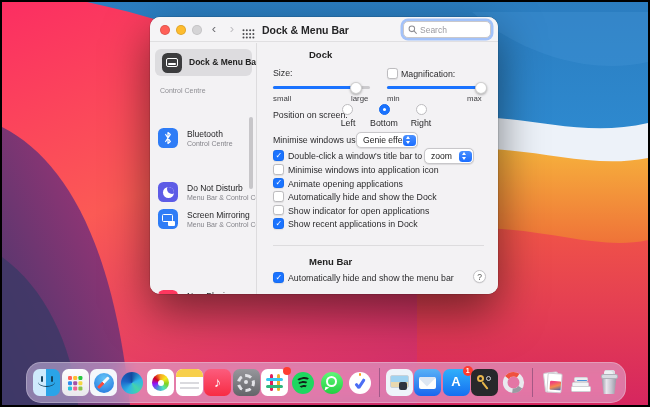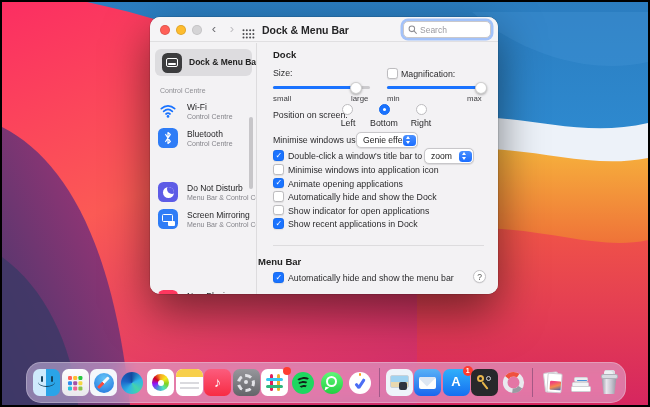--- a/index.html
+++ b/index.html
@@ -41,21 +41,21 @@
   .sm2{ position:absolute; right:3.5px; bottom:3.5px; width:7px; height:5px; background:#fff; border-radius:1px; }
   .mon{ width:12px; height:8px; border:1.4px solid #fff; border-radius:2px; margin-top:-4px; }
   .nck{ position:absolute; bottom:4.6px; left:50%; transform:translateX(-50%); width:1.6px; height:2px; background:#fff; }
   .std{ position:absolute; bottom:3.2px; left:50%; transform:translateX(-50%); width:7px; height:1.4px; background:#fff; border-radius:1px; }
   .dmb{ width:12px; height:9px; border:1.3px solid #fff; border-radius:2px; position:relative; }
   .dmb::after{ content:""; position:absolute; left:.8px; right:.8px; bottom:.8px; height:2px; background:#fff; border-radius:1px; }
   .sscroll{ position:absolute; right:3px; top:74px; width:4px; height:72px; border-radius:2px; background:#c7c6c9; }
 
   
   .content { position:absolute; left:108px; top:26px; right:0; bottom:0; background:#f3f2f4; }
-  .h { position:absolute; font-size:9.5px; font-weight:bold; color:#222; }
+  .h { position:absolute; font-size:9.5px; font-weight:bold; color:#222;margin-left:36px; }
   .lbl { position:absolute; font-size:8.8px; color:#2b2b2d; white-space:nowrap; }
   .mini { position:absolute; font-size:7.8px; color:#3c3c3f; white-space:nowrap; }
   .cb { position:absolute; width:10.5px; height:10.5px; border-radius:2.8px; background:#fff; border:1px solid #bdbcbf; box-shadow:0 .5px 1px rgba(0,0,0,.08); }
   .cb.on { background:#1a73ff; border-color:#176cf0; }
   .cb.on::after { content:"✓"; position:absolute; left:1.6px; top:-.5px; font-size:8px; font-weight:bold; color:#fff; }
   .radio { position:absolute; width:11px; height:11px; border-radius:50%; background:#fff; border:1px solid #bdbcbf; }
   .radio.on { background:#1a73ff; border-color:#176cf0; }
   .radio.on::after { content:""; position:absolute; left:3px; top:3px; width:3px; height:3px; border-radius:50%; background:#fff; }
   .rlbl { position:absolute; font-size:8.8px; color:#2b2b2d; text-align:center; }
   .slider { position:absolute; height:3px; border-radius:2px; background:#cbcacd; }
@@ -225,34 +225,20 @@
 
     <div class="sidebar">
       <div class="sel">
         <span class="sic t-dark" style="left:7px;top:3.5px">
             <span class="dmb"></span>
           </span>
         <span class="slabel">Dock &amp; Menu Bar</span>
       </div>
       <div class="sechead">Control Centre</div>
 
-      <div class="srow" style="top:57px">
-        <span class="sic">
-            <svg width="16" height="14" viewBox="0 0 24 21">
-              <g fill="none" stroke="#1a73ff" stroke-width="2.6" stroke-linecap="round">
-                <path d="M2 7 C8 1.5 16 1.5 22 7"></path>
-                <path d="M5.5 11 C9.5 7.5 14.5 7.5 18.5 11"></path>
-                <path d="M9 15 C10.8 13.4 13.2 13.4 15 15"></path>
-              </g>
-              <circle cx="12" cy="18.6" r="2" fill="#1a73ff"></circle>
-            </svg>
-          </span>
-        <span class="txt1">Wi-Fi</span>
-        <span class="txt2">Control Centre</span>
-      </div>
       <div class="srow" style="top:84px">
         <span class="sic t-blue">
             <svg width="10" height="14" viewBox="0 0 12 18">
               <path d="M3 4.5 L9 13.5 L6 16 L6 2 L9 4.5 L3 13.5" fill="none" stroke="#fff" stroke-width="1.6" stroke-linejoin="round" stroke-linecap="round"></path>
             </svg>
           </span>
         <span class="txt1">Bluetooth</span>
         <span class="txt2">Control Centre</span>
       </div>
       <div class="srow" style="top:138px">
@@ -324,21 +310,21 @@
       <span class="cb on" style="left:15px;top:134.5px"></span>
       <span class="lbl" style="left:30px;top:135.5px">Animate opening applications</span>
       <span class="cb" style="left:15px;top:148px"></span>
       <span class="lbl" style="left:30px;top:149px">Automatically hide and show the Dock</span>
       <span class="cb" style="left:15px;top:161.5px"></span>
       <span class="lbl" style="left:30px;top:162.5px">Show indicator for open applications</span>
       <span class="cb on" style="left:15px;top:175px"></span>
       <span class="lbl" style="left:30px;top:176px">Show recent applications in Dock</span>
 
       <span class="divider" style="left:15px;width:211px;top:202px"></span>
-      <span class="h" style="left:0;top:213px">Menu Bar</span>
+      <span class="h" style="left:15px;top:213px">Menu Bar</span>
       <span class="cb on" style="left:15px;top:229px"></span>
       <span class="lbl" style="left:30px;top:230px">Automatically hide and show the menu bar</span>
       <span class="helpbtn" style="left:215px;top:227px">?</span>
     </div>
   </div>
 
   <div class="dock">
     <div class="tile finder">
         <i class="eL"></i>
         <i class="eR"></i>

